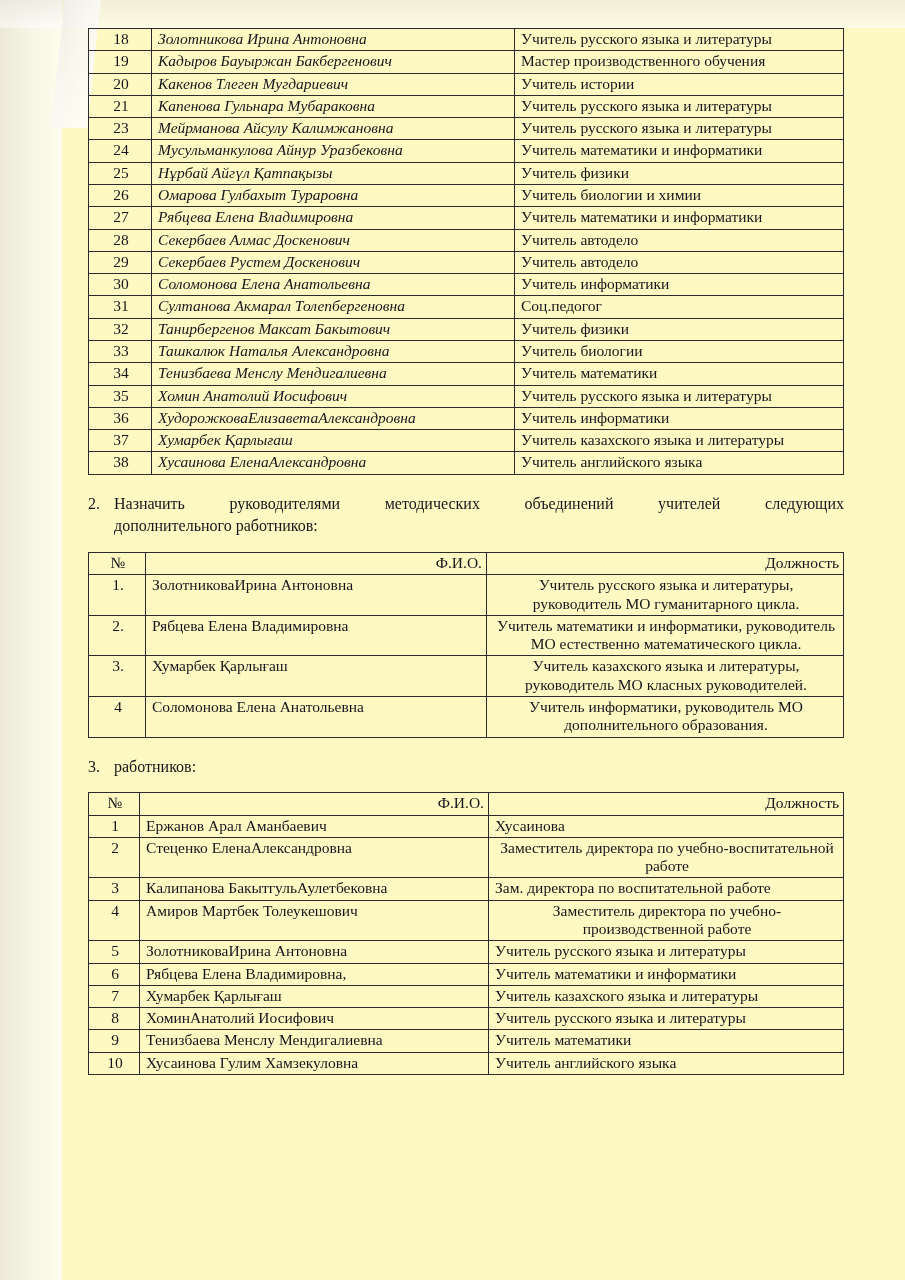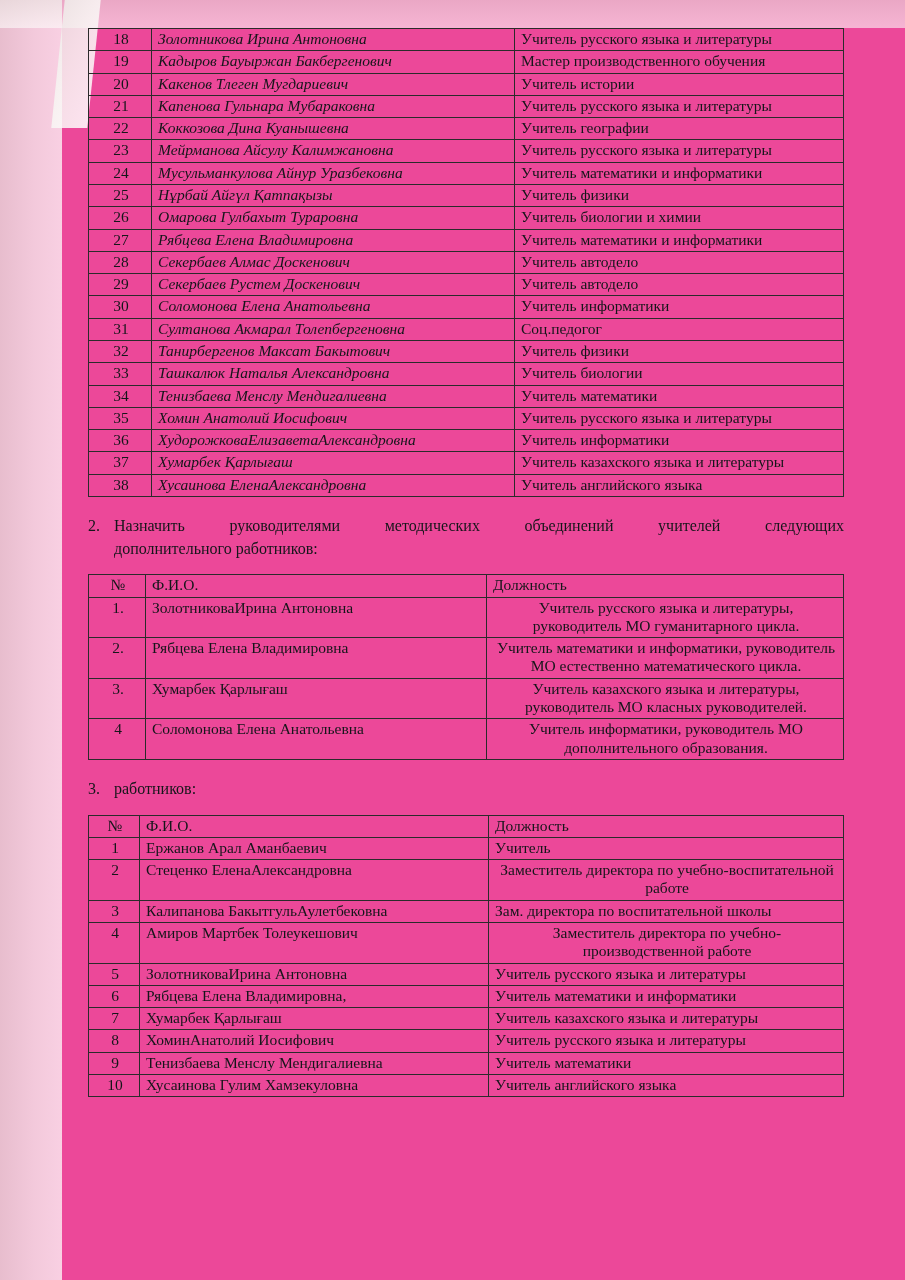--- a/index.html
+++ b/index.html
@@ -11,21 +11,21 @@
     width: 905px;
     height: 1280px;
     position: relative;
     font-family: "Liberation Serif", serif;
     color: #15161a;
     overflow: hidden;
   }
   .page {
     position: absolute;
     inset: 0;
-    background: #ec4899;
+    background: #fef9c3;
   }
   
   .corner-fold {
     position: absolute;
     top: 0;
     left: 58px;
     width: 36px;
     height: 128px;
     background: linear-gradient(105deg, #efeeea 0%, #f8f7f4 45%, #ffffff 100%);
     transform: skewX(-6deg);
@@ -109,21 +109,21 @@
   .tbl2 .name-col { width: 330px; }
   .tbl3 .num-col { width: 40px; }
   .tbl3 .name-col { width: 338px; }
 
   thead td {
     text-align: center;
     font-size: 16px;
     padding-top: 2px;
     padding-bottom: 3px;
   }
-  .hdr-center { text-align: left; }
+  .hdr-center { text-align: right; }
   .cell-multiline { line-height: 1.3; text-align: center; }
   .tall { padding-bottom: 16px; }
 </style>
 </head>
 <body>
 
 <div class="page">
   <div class="edge-shadow-left"></div>
   <div class="edge-shadow-top"></div>
   <div class="corner-fold"></div>
@@ -144,25 +144,20 @@
         </tr>
         <tr>
           <td class="num-col">20</td>
           <td class="name-col">Какенов     Тлеген Мугдариевич</td>
           <td class="post-col">Учитель истории</td>
         </tr>
         <tr>
           <td class="num-col">21</td>
           <td class="name-col">Капенова      Гульнара      Мубараковна</td>
           <td class="post-col">Учитель русского языка и литературы</td>
-        </tr>
-        <tr>
-          <td class="num-col">22</td>
-          <td class="name-col">Коккозова    Дина   Куанышевна</td>
-          <td class="post-col">Учитель географии</td>
         </tr>
         <tr>
           <td class="num-col">23</td>
           <td class="name-col">Мейрманова  Айсулу      Калимжановна</td>
           <td class="post-col">Учитель русского языка и литературы</td>
         </tr>
         <tr>
           <td class="num-col">24</td>
           <td class="name-col">Мусульманкулова   Айнур Уразбековна</td>
           <td class="post-col">Учитель математики и информатики</td>
@@ -295,31 +290,31 @@
           <tr>
             <td class="num-col">№</td>
             <td class="name-col hdr-center">Ф.И.О.</td>
             <td class="post-col hdr-center">Должность</td>
           </tr>
         </thead>
         <tbody>
           <tr>
             <td class="num-col">1</td>
             <td class="name-col">Ержанов        Арал   Аманбаевич</td>
-            <td class="post-col">Учитель</td>
+            <td class="post-col">Хусаинова</td>
           </tr>
           <tr>
             <td class="num-col">2</td>
             <td class="name-col">Стеценко      ЕленаАлександровна</td>
             <td class="post-col cell-multiline">Заместитель директора по учебно-воспитательной работе</td>
           </tr>
           <tr>
             <td class="num-col">3</td>
             <td class="name-col">Калипанова БакытгульАулетбековна</td>
-            <td class="post-col">Зам. директора по воспитательной школы</td>
+            <td class="post-col">Зам. директора по воспитательной работе</td>
           </tr>
           <tr>
             <td class="num-col">4</td>
             <td class="name-col">Амиров  Мартбек  Толеукешович</td>
             <td class="post-col cell-multiline">Заместитель директора по учебно-производственной работе</td>
           </tr>
           <tr>
             <td class="num-col">5</td>
             <td class="name-col">ЗолотниковаИрина Антоновна</td>
             <td class="post-col">Учитель русского языка и литературы</td>

